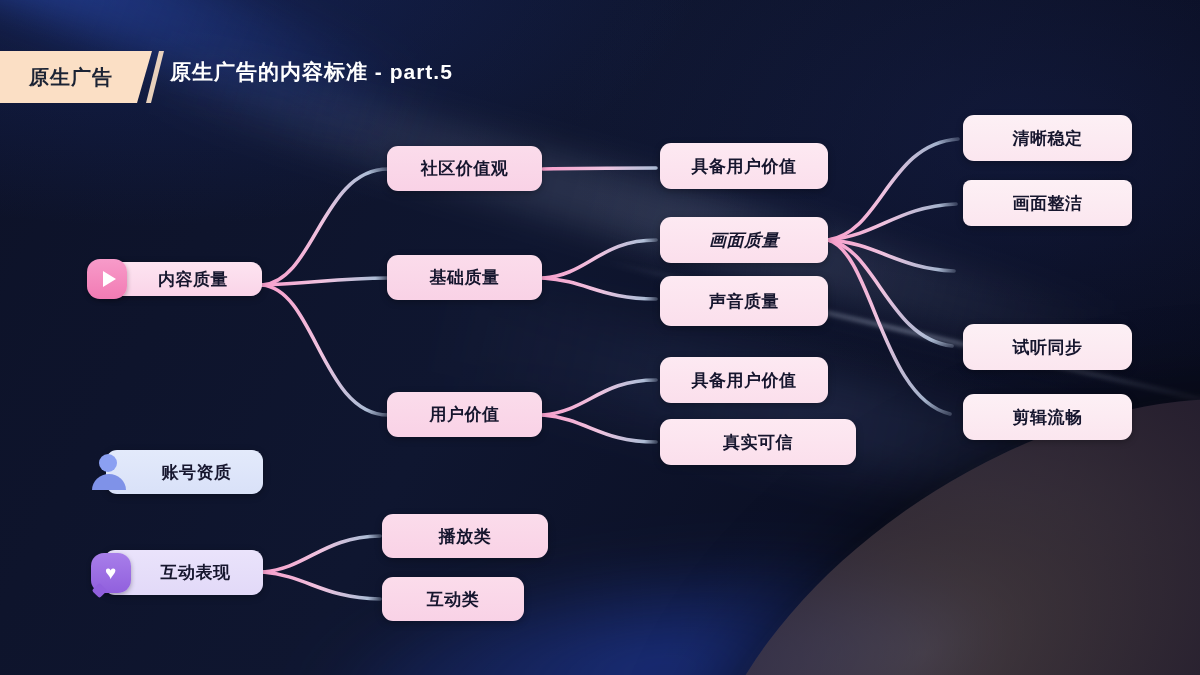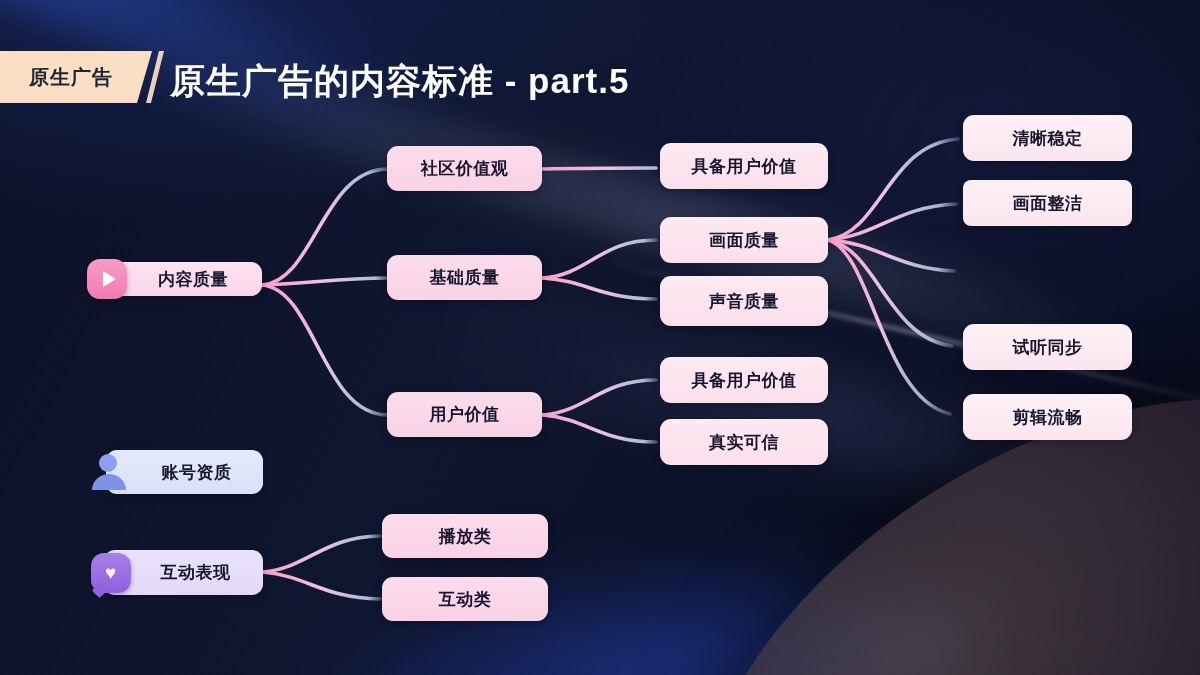--- a/index.html
+++ b/index.html
@@ -34,21 +34,21 @@
       filter:blur(1px);}
   .disc-ring{position:absolute;inset:30px;border-radius:50%;border:1.5px solid transparent;
       border-bottom-color:rgba(216,196,176,0.30);border-right-color:rgba(216,196,176,0.14);}
   
   .badge{position:absolute;left:0;top:51px;width:152px;height:52px;background:#FBDFC5;
       clip-path:polygon(0 0,100% 0,calc(100% - 15px) 100%,0 100%);
       display:flex;align-items:center;justify-content:center;padding-right:10px;box-sizing:border-box;}
   .badge span{color:#1B2334;font-size:20px;font-weight:700;letter-spacing:1px;}
   .badge-slash{position:absolute;left:146px;top:51px;width:18px;height:52px;background:rgba(251,223,197,0.92);
       clip-path:polygon(calc(100% - 5px) 0,100% 0,5px 100%,0 100%);}
-  .title{position:absolute;left:170px;top:58px;margin:0;color:#FFFFFF;font-size:35px;font-weight:700;letter-spacing:1px;}
+  .title{position:absolute;left:170px;top:58px;margin:0;color:#FFFFFF;font-size:21px;font-weight:700;letter-spacing:1px;}
   
   svg.connectors{position:absolute;left:0;top:0;z-index:1;}
   svg.connectors path{fill:none;stroke-width:3.6;stroke-linecap:round;}
   
   .node{position:absolute;z-index:2;display:flex;align-items:center;justify-content:center;
       border-radius:11px;font-weight:700;font-size:17px;color:#16162E;letter-spacing:0.5px;
       box-shadow:0 2px 7px rgba(0,0,0,0.28);box-sizing:border-box;}
   .f2{background:linear-gradient(180deg,#FBDCEB,#F9D2E6);}
   .f3{background:linear-gradient(180deg,#FDE9F2,#FBDFEC);}
   .f4{background:linear-gradient(180deg,#FDF0F5,#FBE6EF);}
@@ -224,37 +224,37 @@
   </div>
   <div class="node f2" style="left:387px;top:255px;width:155px;height:45px;">
     <span>基础质量</span>
   </div>
   <div class="node f2" style="left:387px;top:392px;width:155px;height:45px;">
     <span>用户价值</span>
   </div>
   <div class="node f2" style="left:382px;top:514px;width:166px;height:44px;">
     <span>播放类</span>
   </div>
-  <div class="node f2" style="left:382px;top:577px;width:166px;height:44px;text-align:right;">
+  <div class="node f2" style="left:382px;top:577px;width:142px;height:44px;text-align:right;">
     <span>互动类</span>
   </div>
 
   <div class="node f3" style="left:660px;top:143px;width:168px;height:46px;">
     <span>具备用户价值</span>
   </div>
-  <div class="node f3" style="left:660px;top:217px;width:168px;height:46px;">
+  <div class="node f3" style="left:660px;top:217px;width:168px;height:46px;font-style:italic;">
     <span>画面质量</span>
   </div>
   <div class="node f3" style="left:660px;top:276px;width:168px;height:50px;">
     <span>声音质量</span>
   </div>
   <div class="node f3" style="left:660px;top:357px;width:168px;height:46px;">
     <span>具备用户价值</span>
   </div>
-  <div class="node f3" style="left:660px;top:419px;width:168px;height:46px;">
+  <div class="node f3" style="left:660px;top:419px;width:196px;height:46px;">
     <span>真实可信</span>
   </div>
 
   <div class="node f4" style="left:963px;top:115px;width:169px;height:46px;">
     <span>清晰稳定</span>
   </div>
   <div class="node f4" style="left:963px;top:180px;width:169px;height:46px;border-radius:8px;">
     <span>画面整洁</span>
   </div>
   <div class="node f4" style="left:963px;top:324px;width:169px;height:46px;">

